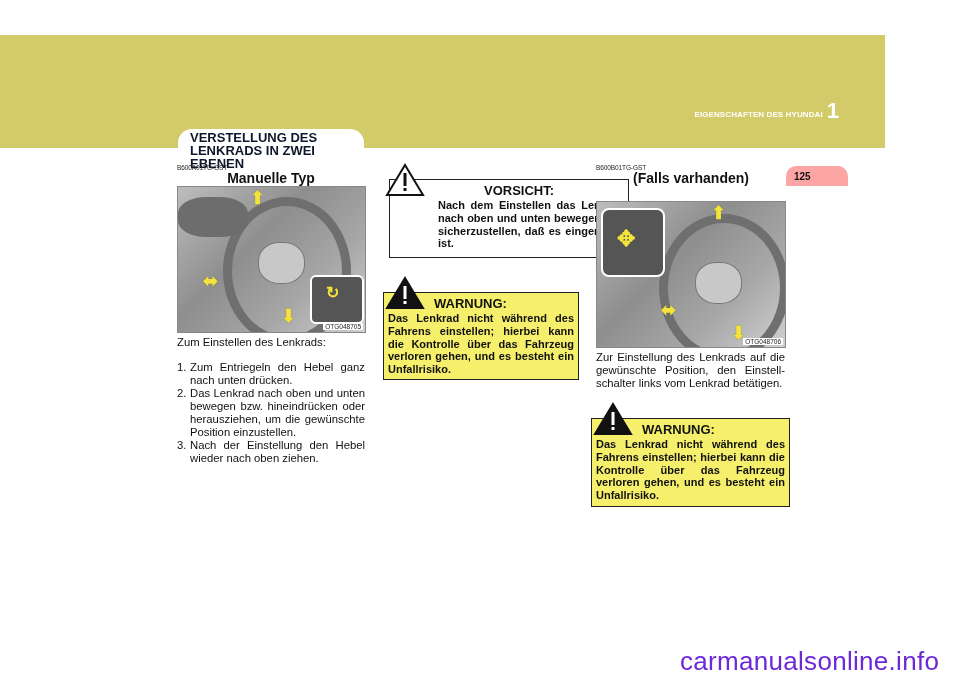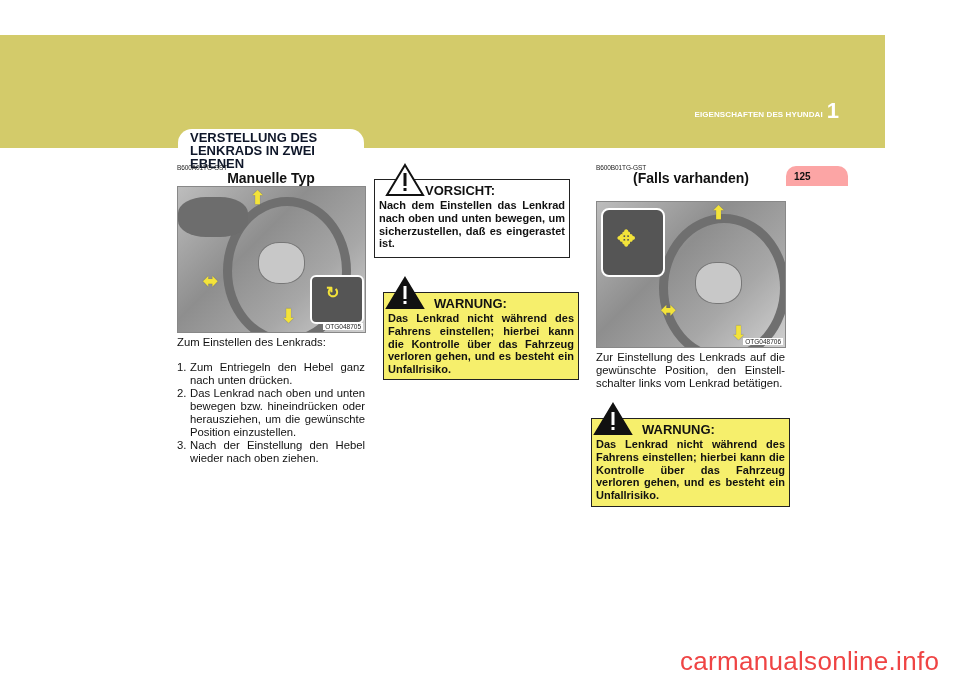--- a/index.html
+++ b/index.html
@@ -47,21 +47,21 @@
   .caution {
     position:absolute; border:1.5px solid #222; background:#fff;
   }
   .warn {
     position:absolute; border:1.5px solid #222; background:#f6ef6c;
   }
   .box-title { font-size:13px; font-weight:bold; padding-left:50px; line-height:13px; margin-top:4px; }
   .box-text { font-size:11px; font-weight:bold; line-height:12.8px; padding:2px 4px 4px 4px; text-align:justify; }
   .tri { position:absolute; }
   .watermark {
-    position:absolute; left:680px; top:646px; font-size:26px; color:#ef4444; letter-spacing:0.3px;
+    position:absolute; left:680px; top:646px; font-size:26px; color:#6d28d9; letter-spacing:0.3px;
   }
   
   .wheel { position:absolute; border-radius:50%; border:9px solid #6f6f6f; }
   .hub { position:absolute; border-radius:45%; background:#c8c8c8; border:1px solid #777; }
   .arrow { position:absolute; color:#f3e33a; font-size:18px; font-weight:bold; text-shadow:0 0 1px #555; }
 </style>
 </head>
 <body>
 
 <div class="band"></div>
@@ -101,21 +101,21 @@
 
 <div style="position:absolute;left:177px;top:336px;width:188px;">
   <div class="body-text" style="margin-bottom:12px;">Zum Einstellen des Lenkrads:</div>
   <ol class="steps">
     <li><span class="n">1.</span><span>Zum Entriegeln den Hebel ganz nach unten drücken.</span></li>
     <li><span class="n">2.</span><span>Das Lenkrad nach oben und unten bewegen bzw. hineindrücken oder herausziehen, um die gewünschte Position einzustellen.</span></li>
     <li><span class="n">3.</span><span>Nach der Einstellung den Hebel wieder nach oben ziehen.</span></li>
   </ol>
 </div>
 
-<div class="caution" style="left:374px;top:179px;width:194px;height:77px;">
+<div class="caution" style="left:389px;top:179px;width:194px;height:77px;padding-left:44px;">
   <div class="box-title">VORSICHT:</div>
   <div class="box-text">Nach dem Einstellen das Lenkrad nach oben und unten bewegen, um sicherzustellen, daß es eingerastet ist.</div>
 </div>
 <svg class="tri" style="left:385px;top:163px;" width="40" height="34" viewBox="0 0 40 34">
   <polygon points="20,2 38,32 2,32" fill="#fff" stroke="#111" stroke-width="2"></polygon>
   <rect x="18.5" y="10" width="3" height="13" fill="#111"></rect>
   <rect x="18.5" y="25" width="3" height="3" fill="#111"></rect>
 </svg>
 
 <div class="warn" style="left:383px;top:292px;width:194px;height:86px;">

